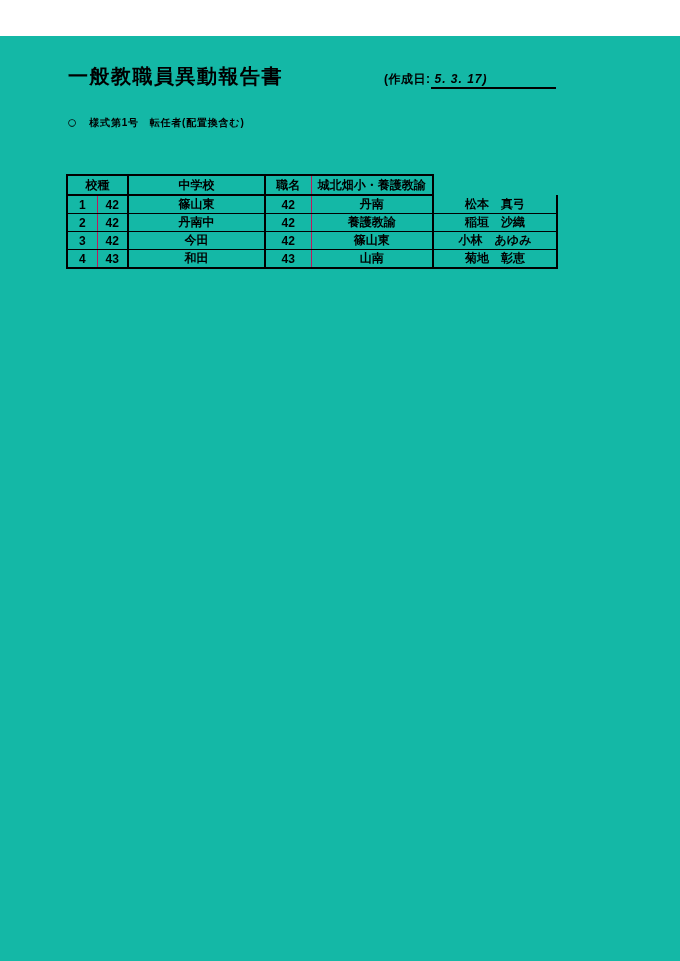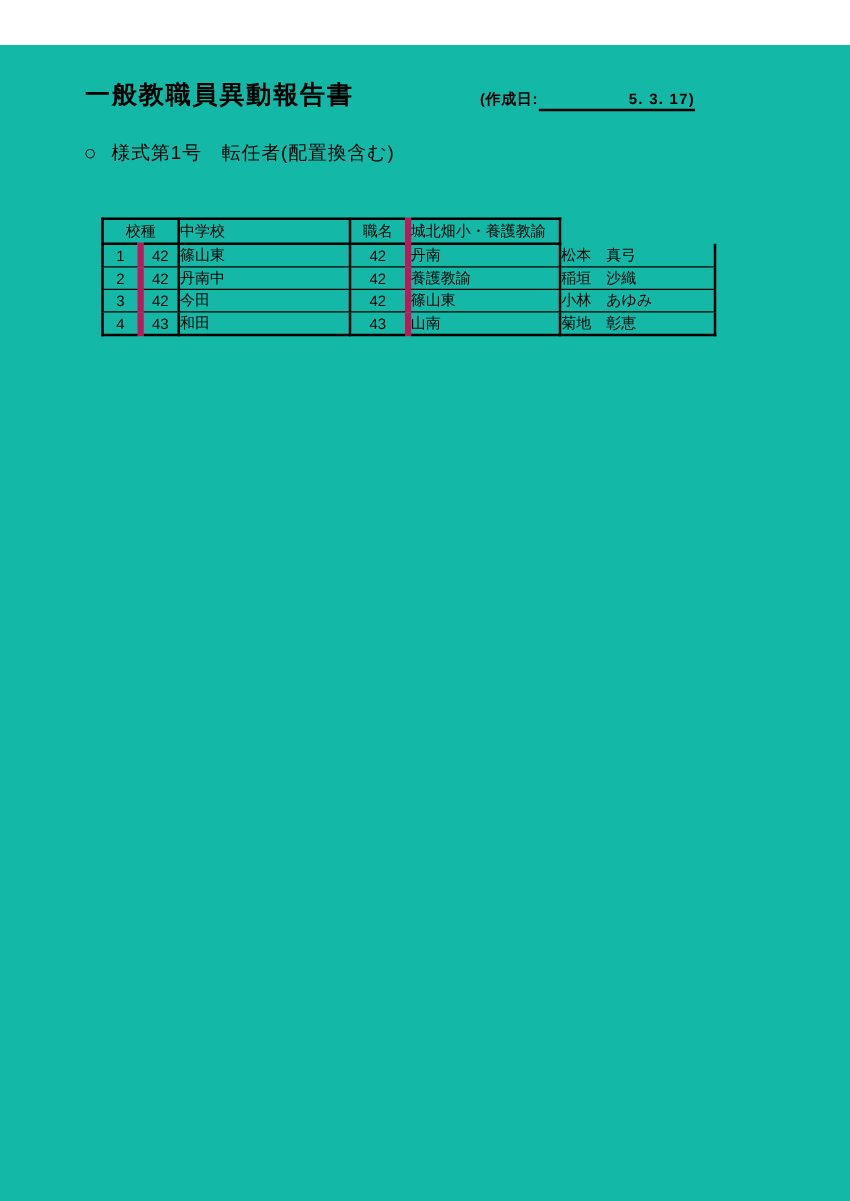--- a/index.html
+++ b/index.html
@@ -43,71 +43,71 @@
     margin-bottom: 6px;
     white-space: nowrap;
   }
   .date-label { flex: 0 0 auto; padding-bottom: 1px; letter-spacing: 0.5px; }
   .date-underline {
     flex: 1 1 auto;
     border-bottom: 2px solid #000;
     padding-bottom: 1px;
     letter-spacing: 1px;
   }
-  .date-underline.created { padding-left: 4px; text-align: right; }
+  .date-underline.created { padding-left: 4px; text-align: left; font-style: italic; }
   .date-underline.issued  { text-align: center; letter-spacing: 2px; }
 
   
   .subtitle-row {
     position: absolute;
     left: 67px;
     top: 77px;
     display: flex;
     align-items: center;
     white-space: nowrap;
   }
   .circle-marker {
     font-size: 17px;
     font-weight: 700;
     line-height: 20px;
     margin-right: 12px;
   }
   .subtitle-text {
-    font-size: 15px;
-    font-weight: 400;
+    font-size: 10px;
+    font-weight: 700;
     letter-spacing: 0.8px;
     line-height: 20px;
   }
 
   
   table.transfer {
     position: absolute;
-    left: 81px;
+    left: 66px;
     top: 138px;
     width: 490px;
     border-collapse: collapse;
     table-layout: fixed;
     font-size: 12px;
-    font-weight: 400;
+    font-weight: 700;
   }
   table.transfer td {
     vertical-align: middle;
     white-space: nowrap;
     overflow: hidden;
     padding: 0;
   }
   
   .t2 { border-top: 2px solid #000; }
   .b2 { border-bottom: 2px solid #000; }
   .b1 { border-bottom: 1px solid #000; }
   .l2 { border-left: 2px solid #000; }
-  .r1 { border-right: 5px solid #be185d; }
+  .r1 { border-right: 1px solid #be185d; }
   .r2 { border-right: 2px solid #000; }
   .ctr { text-align: center; }
-  .lft { text-align: left; padding-left: 4px; }
+  .lft { text-align: center; padding-left: 4px; }
   tr.meta-row td   { height: 20px; }
   tr.head-row td   { height: 24px; }
   tr.data-row td   { height: 18px; }
   td.spacer { border: none; }
 </style>
 </head>
 <body>
 
 <div class="page">
 

